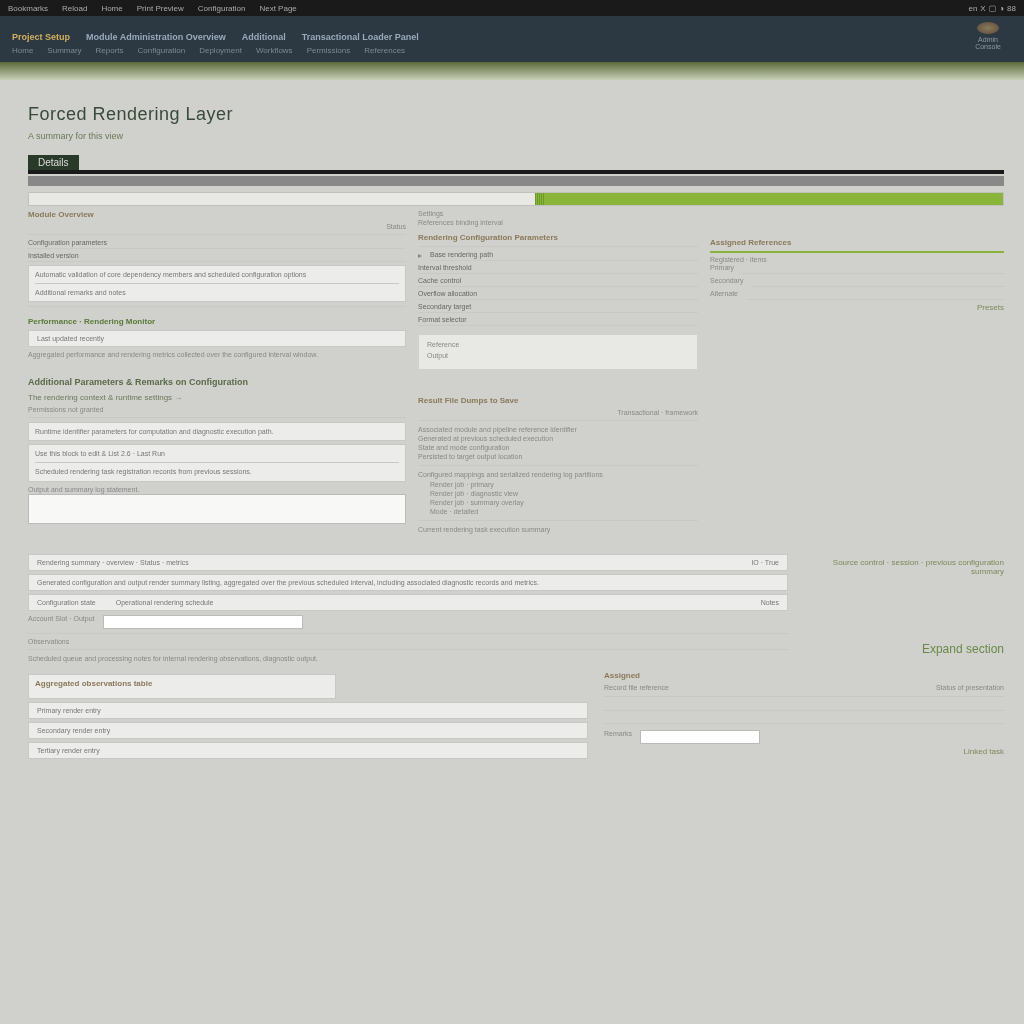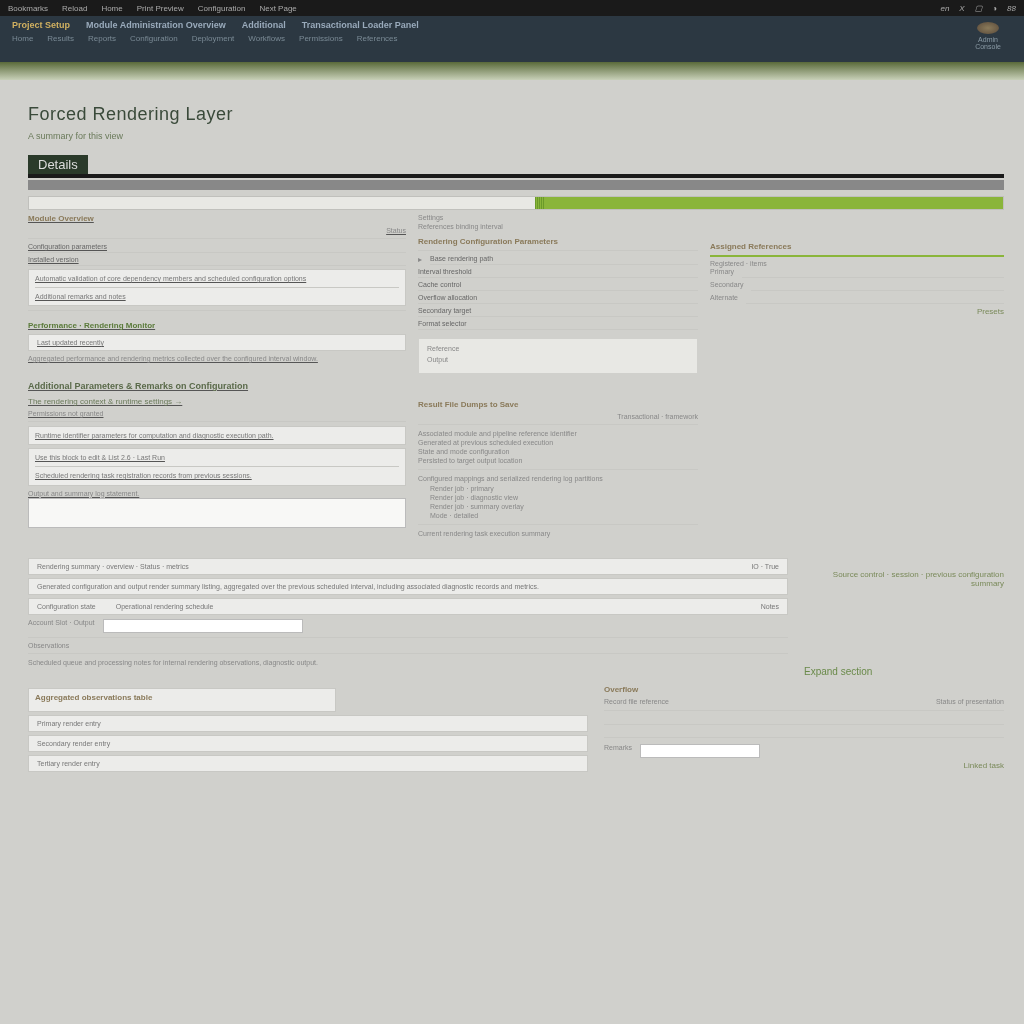--- a/index.html
+++ b/index.html
@@ -1,47 +1,47 @@
 <!DOCTYPE html>
 <html><head>
 <meta charset="utf-8">
 <style>
 * { margin: 0; padding: 0; box-sizing: border-box; font-family: Arial, sans-serif; }
 body { width: 1024px; height: 1024px; background: #d0d0cc; overflow: hidden; font-size: 9px; color: #555; }
 
 .topbar { background: #1a1a1a; height: 16px; display: flex; align-items: center; padding: 0 8px; color: #aaa; font-size: 8px; gap: 14px; }
-.topbar .right { margin-left: auto; display: flex; gap: 10px; align-items: center; font-style: italic; }
+.topbar .right { margin-left: auto; display: flex; gap: 3px; align-items: center; }
 .topbar-item { cursor: pointer; }
 
 .navbar { background: #2c3842; height: 46px; padding: 4px 12px 0; color: #9ab; position: relative; }
-.navbar .primary { display: flex; gap: 16px; font-size: 9px; font-weight: bold; padding-bottom: 4px; }
+.navbar .primary { display: flex; gap: 16px; font-size: 9px; font-weight: bold; padding-bottom: 4px; margin-top: 12px; }
 .navbar .primary span:first-child { color: #d0b060; }
 .navbar .secondary { display: flex; gap: 14px; font-size: 8px; color: #7a8a95; }
 .logo { position: absolute; right: 16px; top: 6px; width: 40px; height: 30px; }
 .logo .oval { width: 22px; height: 12px; background: radial-gradient(ellipse, #8a7a5a, #5a4a3a); border-radius: 50%; margin: 0 auto; }
 .logo .txt { font-size: 7px; color: #8a9aa5; text-align: center; margin-top: 2px; }
 
 .gradient-strip { height: 18px; background: linear-gradient(to bottom, #5a6a3a, #c8d0b8); }
 
 .page { padding: 24px 20px 0 28px; }
 .page-title { font-size: 18px; color: #3a4a3a; font-weight: normal; letter-spacing: 0.5px; }
 .page-subtitle { font-size: 9px; color: #6a7a5a; margin-top: 6px; }
 
 .tabstrip { margin-top: 14px; }
-.tabstrip .tab { display: inline-block; background: #2a3a2a; color: #ddd; font-size: 13px; padding: 2px 10px; }
+.tabstrip .tab { display: inline-block; background: #2a3a2a; color: #ddd; font-size: 10px; padding: 2px 10px; }
 .darkband { height: 4px; background: #1a1a1a; }
 .greyband { height: 10px; background: #888; margin-top: 2px; }
 
 .content { margin-top: 6px; position: relative; }
 .topstrip { height: 14px; background: linear-gradient(to right, #e8e8e4 0%, #e8e8e4 52%, #8ab53a 52%, #8ab53a 100%); border: 1px solid #c0c0bc; margin-bottom: 4px; position: relative; }
 .topstrip::before { content: ""; position: absolute; left: 52%; top: 0; width: 10px; height: 100%; background: repeating-linear-gradient(90deg, #6a9a2a 0 1px, transparent 1px 2px); }
 
 .cols { display: flex; gap: 12px; }
 .col { flex: 1; }
-.col.c1 { flex: 1.35; text-decoration: underline; }
+.col.c1 { flex: 1.35; }
 .col.c3 { flex: 1.05; }
 
 .panel { background: #e8e8e4; border: 1px solid #d0d0cc; margin-bottom: 8px; padding: 6px 8px; font-size: 8px; }
 .panel.nobg { background: transparent; border: none; padding: 0; }
 .panel-title { color: #8a7a5a; font-weight: bold; font-size: 8px; margin-bottom: 4px; }
 .panel-title.green { color: #5a7a3a; }
 .label { color: #888; font-size: 7px; display: block; margin-bottom: 1px; }
 .row { display: flex; gap: 8px; margin-bottom: 3px; }
 .row .label { flex: 0 0 auto; }
 .field { border-bottom: 1px solid #c8c8c4; height: 10px; flex: 1; color: #666; font-size: 7px; }
@@ -60,21 +60,21 @@
 .textarea-like { border: 1px solid #bbb; background: #f8f8f6; height: 30px; width: 100%; resize: none; }
 
 .twocol { display: flex; gap: 20px; }
 .twocol > div { flex: 1; }
 
 .sidecol { display: flex; gap: 16px; }
 .sidecol .left { flex: 1.4; }
 .sidecol .right { flex: 1; }
 .right-label { text-align: right; font-size: 8px; color: #7a8a5a; }
 
-.footer-link { text-align: left; font-size: 10px; color: #6a8a4a; margin-top: 18px; }
+.footer-link { text-align: right; font-size: 12px; color: #6a8a4a; margin-top: 6px; }
 </style>
 </head>
 <body>
 
 <div class="topbar">
   <span class="topbar-item">Bookmarks</span>
   <span class="topbar-item">Reload</span>
   <span class="topbar-item">Home</span>
   <span class="topbar-item">Print Preview</span>
   <span class="topbar-item">Configuration</span>
@@ -90,21 +90,21 @@
 
 <div class="navbar">
   <div class="primary">
     <span>Project Setup</span>
     <span>Module Administration Overview</span>
     <span>Additional</span>
     <span>Transactional Loader Panel</span>
   </div>
   <div class="secondary">
     <span>Home</span>
-    <span>Results</span>
+    <span>Summary</span>
     <span>Reports</span>
     <span>Configuration</span>
     <span>Deployment</span>
     <span>Workflows</span>
     <span>Permissions</span>
     <span>References</span>
   </div>
   <div class="logo">
     <div class="oval"></div>
     <div class="txt">Admin Console</div>
@@ -273,21 +273,21 @@
           <div class="sep"></div>
           <div class="twocol">
             <div>
               <span class="label">Observations</span>
               <div class="sep"></div>
               <div class="smalltext">Scheduled queue and processing notes for internal rendering observations, diagnostic output.</div>
             </div>
           </div>
         </div>
         <div class="right" style="flex:0 0 200px">
-          <div class="right-label" style="margin-top:12px">Source control · session · previous configuration summary</div>
+          <div class="right-label" style="margin-top:4px">Source control · session · previous configuration summary</div>
           <div style="height:60px"></div>
           <div class="footer-link">Expand section</div>
         </div>
       </div>
 
       <div class="sidecol" style="margin-top:8px">
         <div class="left">
           <div class="box" style="width:55%">
             <div class="panel-title">Aggregated observations table</div>
           </div>
@@ -295,21 +295,21 @@
               <span>Primary render entry</span>
             </div>
           <div class="fullbar">
               <span>Secondary render entry</span>
             </div>
           <div class="fullbar">
               <span>Tertiary render entry</span>
             </div>
         </div>
         <div class="right" style="flex:1">
-          <div class="panel-title">Overflow</div>
+          <div class="panel-title">Assigned</div>
           <div class="row">
               <span class="label">Record file reference</span>
               <span style="margin-left:auto" class="label">Status of presentation</span>
             </div>
           <div class="sep"></div>
           <div class="row">
               <span class="field"></span>
             </div>
           <div class="row">
               <span class="field"></span>

